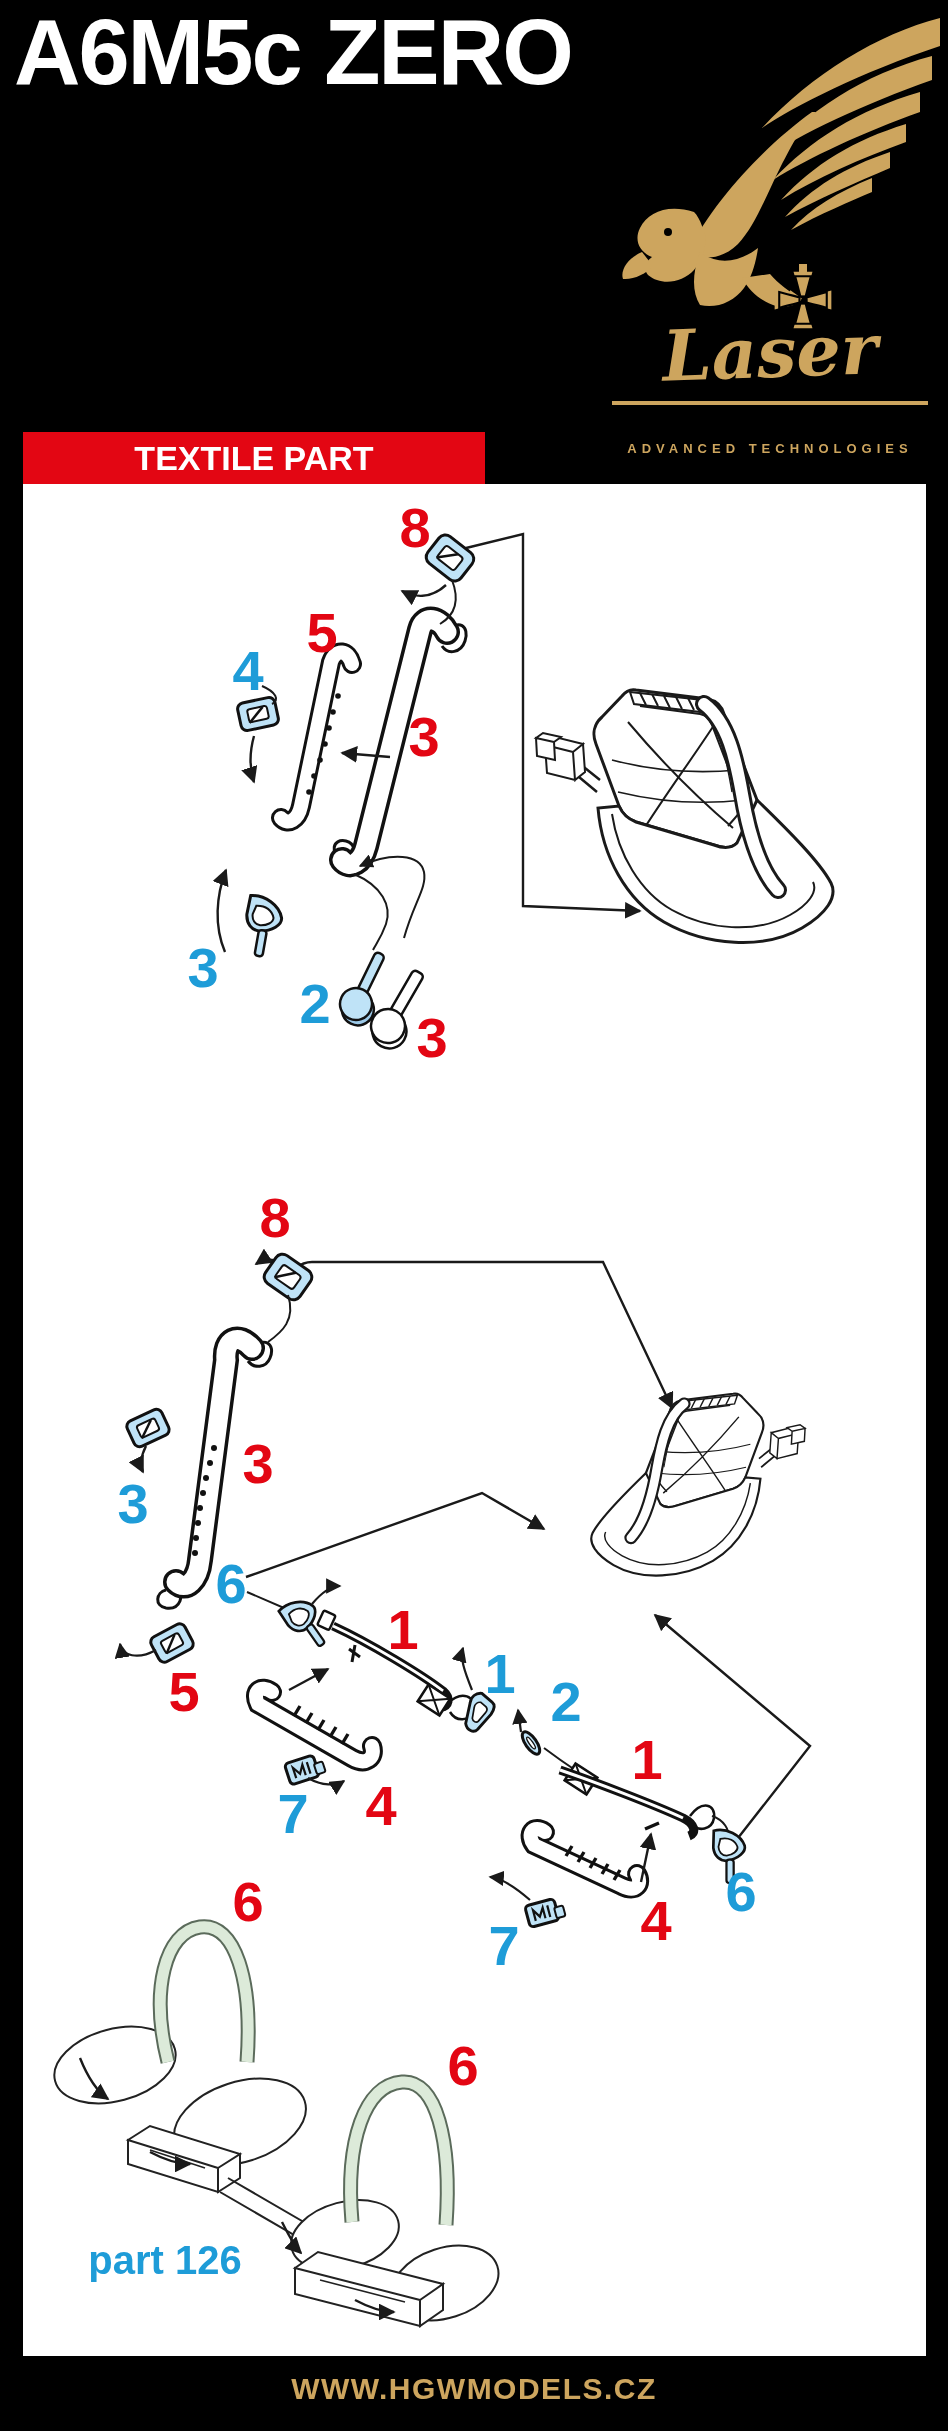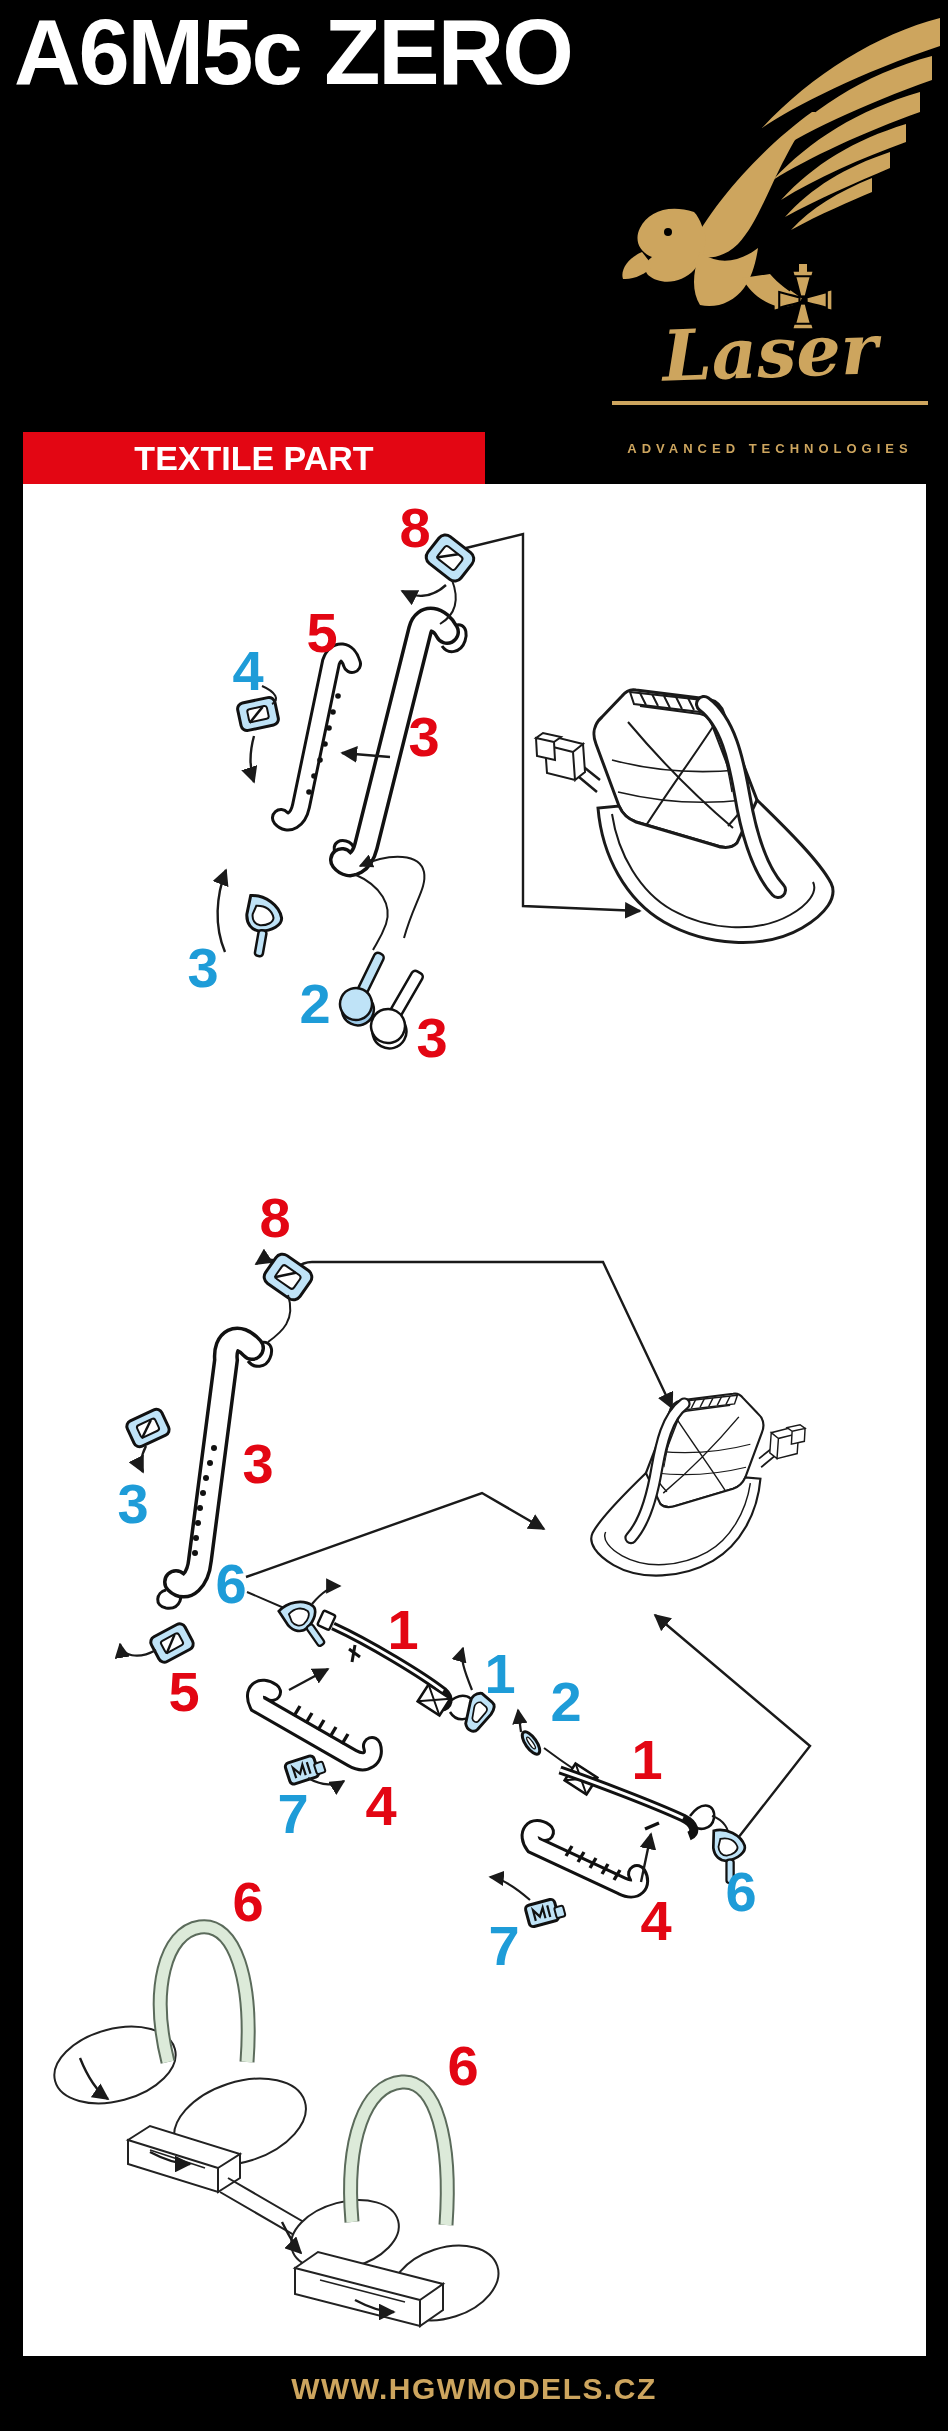--- a/index.html
+++ b/index.html
@@ -318,18 +318,19 @@
   <div class="co" style="left: 381px; top: 1806px; color: rgb(227, 6, 19);">4</div>
   <div class="co" style="left: 293px; top: 1814px; color: rgb(30, 156, 216);">7</div>
   <div class="co" style="left: 656px; top: 1921px; color: rgb(227, 6, 19);">4</div>
   <div class="co" style="left: 504px; top: 1946px; color: rgb(30, 156, 216);">7</div>
   <div class="co" style="left: 741px; top: 1892px; color: rgb(30, 156, 216);">6</div>
 
   <div class="co" style="left: 248px; top: 1902px; color: rgb(227, 6, 19);">6</div>
   <div class="co" style="left: 463px; top: 2066px; color: rgb(227, 6, 19);">6</div>
 
   <div class="note">
+    <div>part 126</div>
   </div>
 
   <div class="footer-bar"></div>
   <div class="footer-url">WWW.HGWMODELS.CZ</div>
 
 </div>
 
 </body></html>

